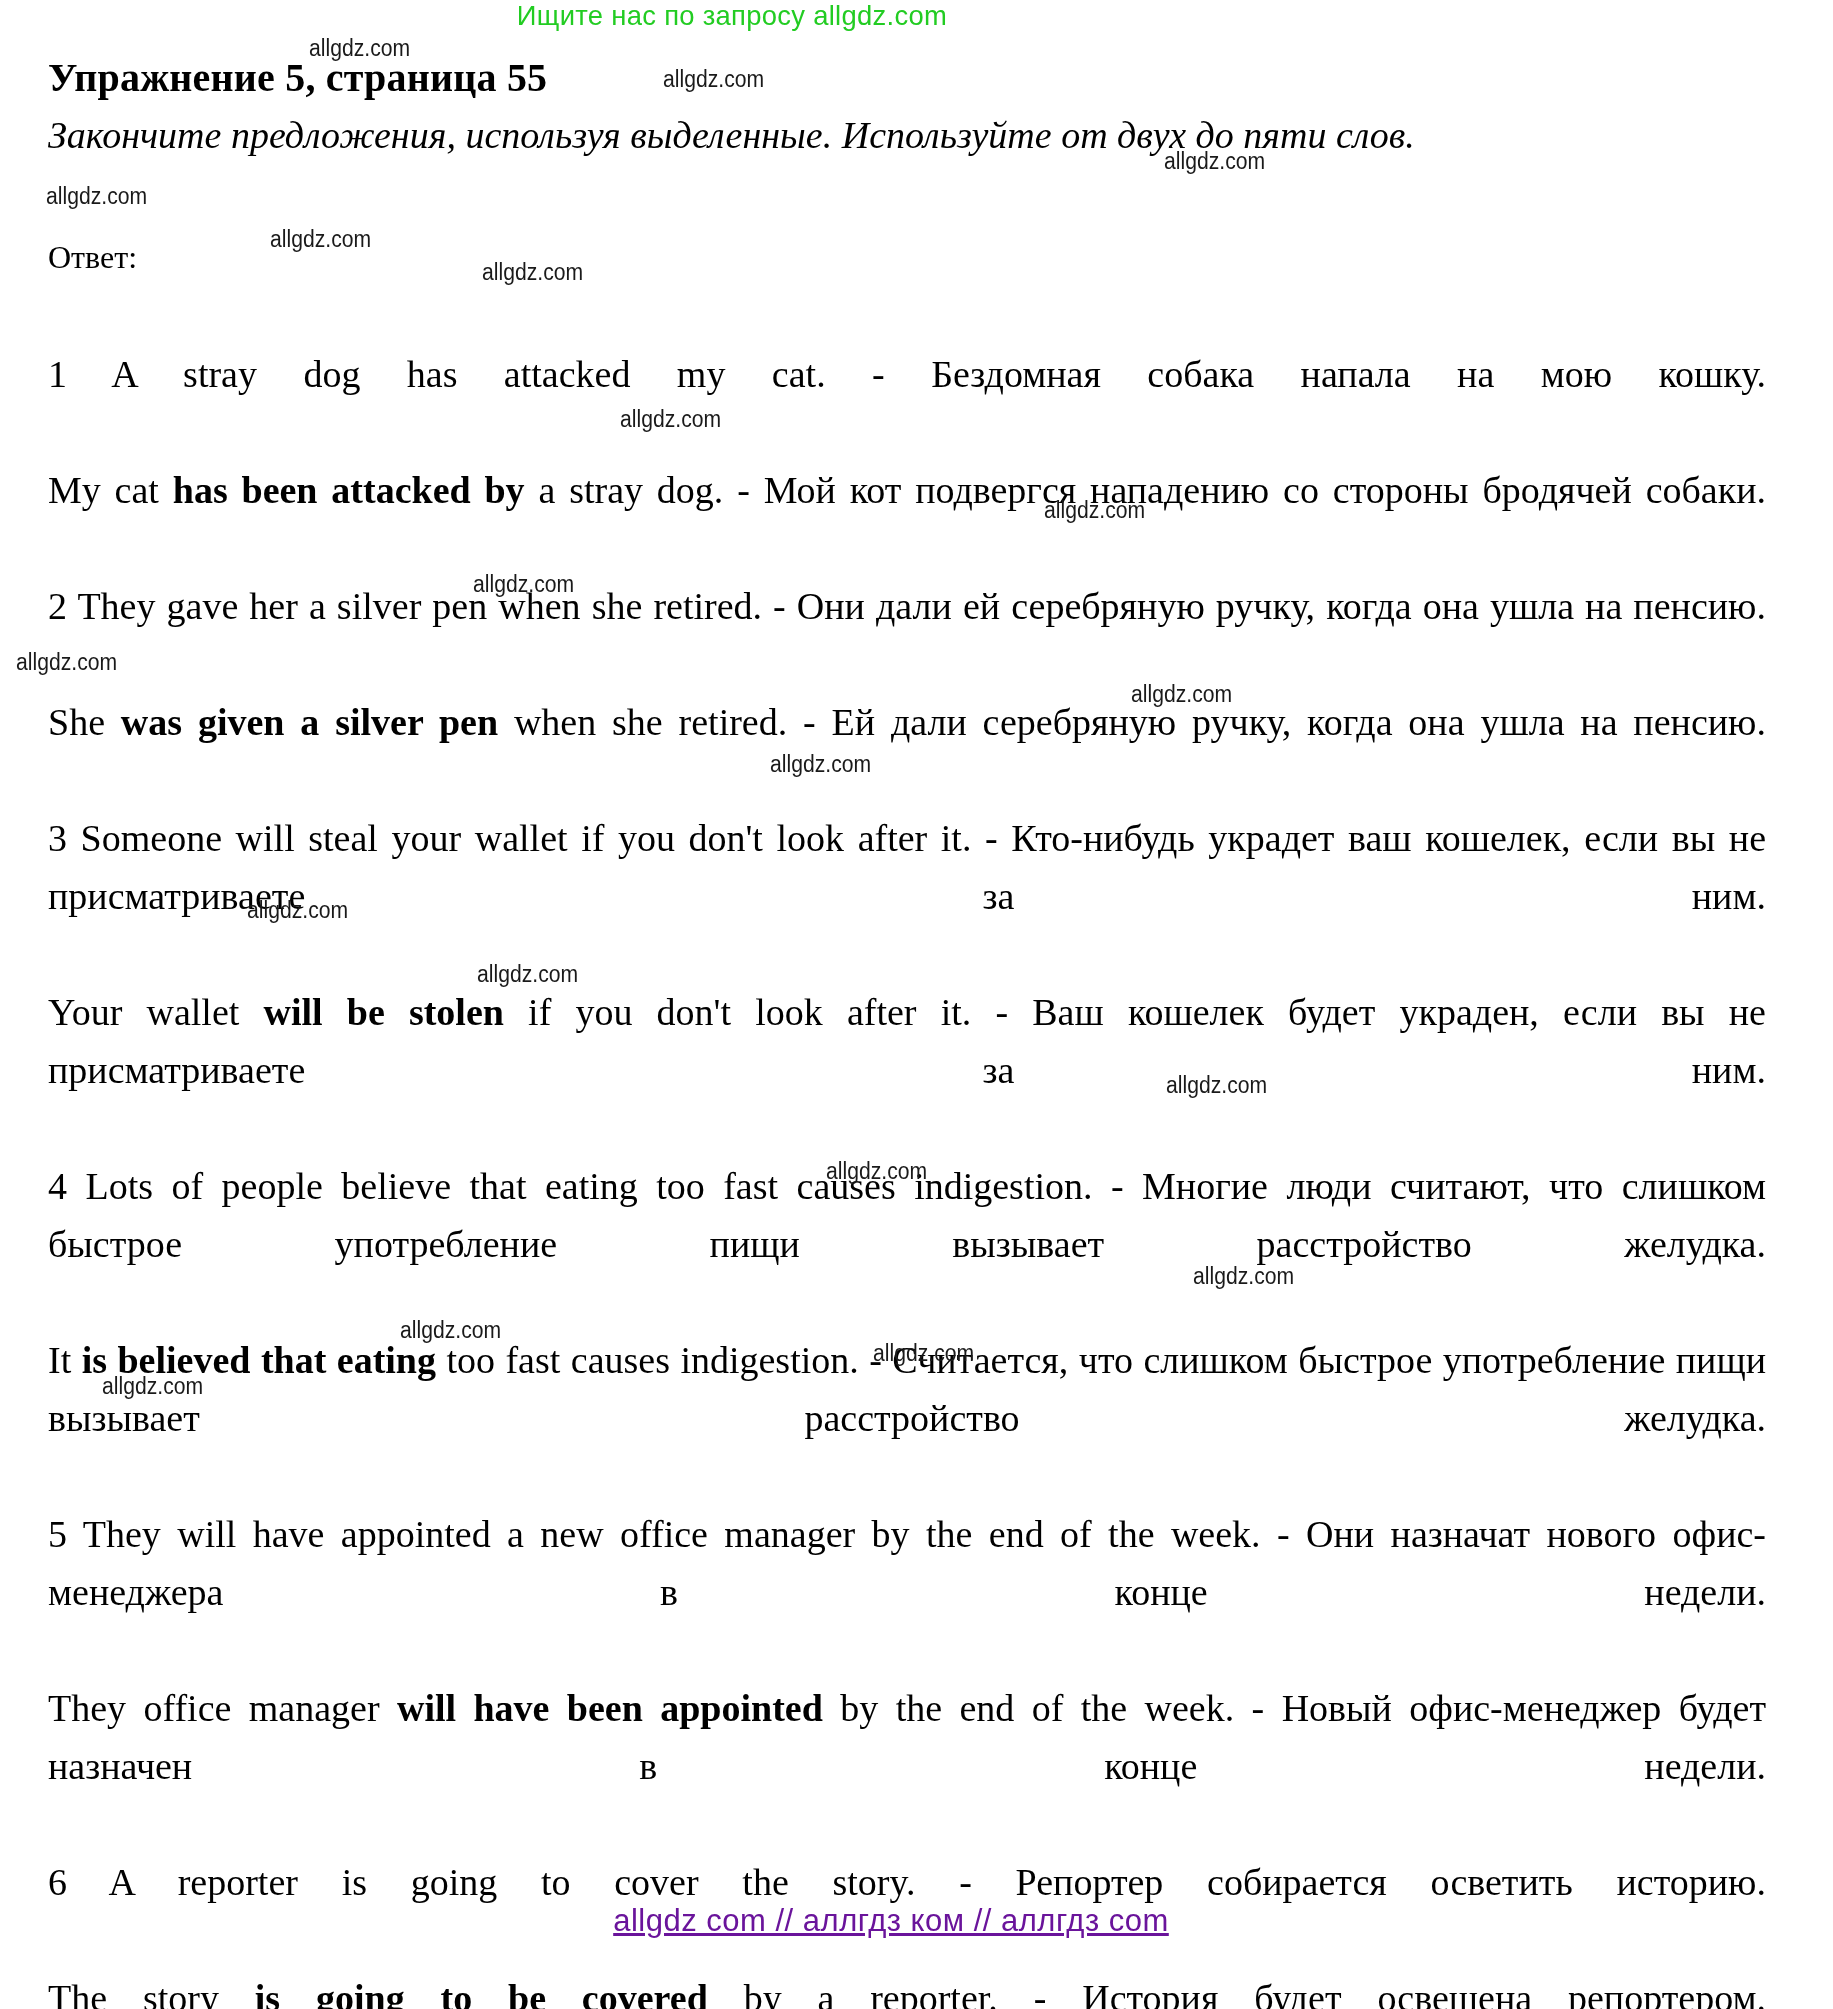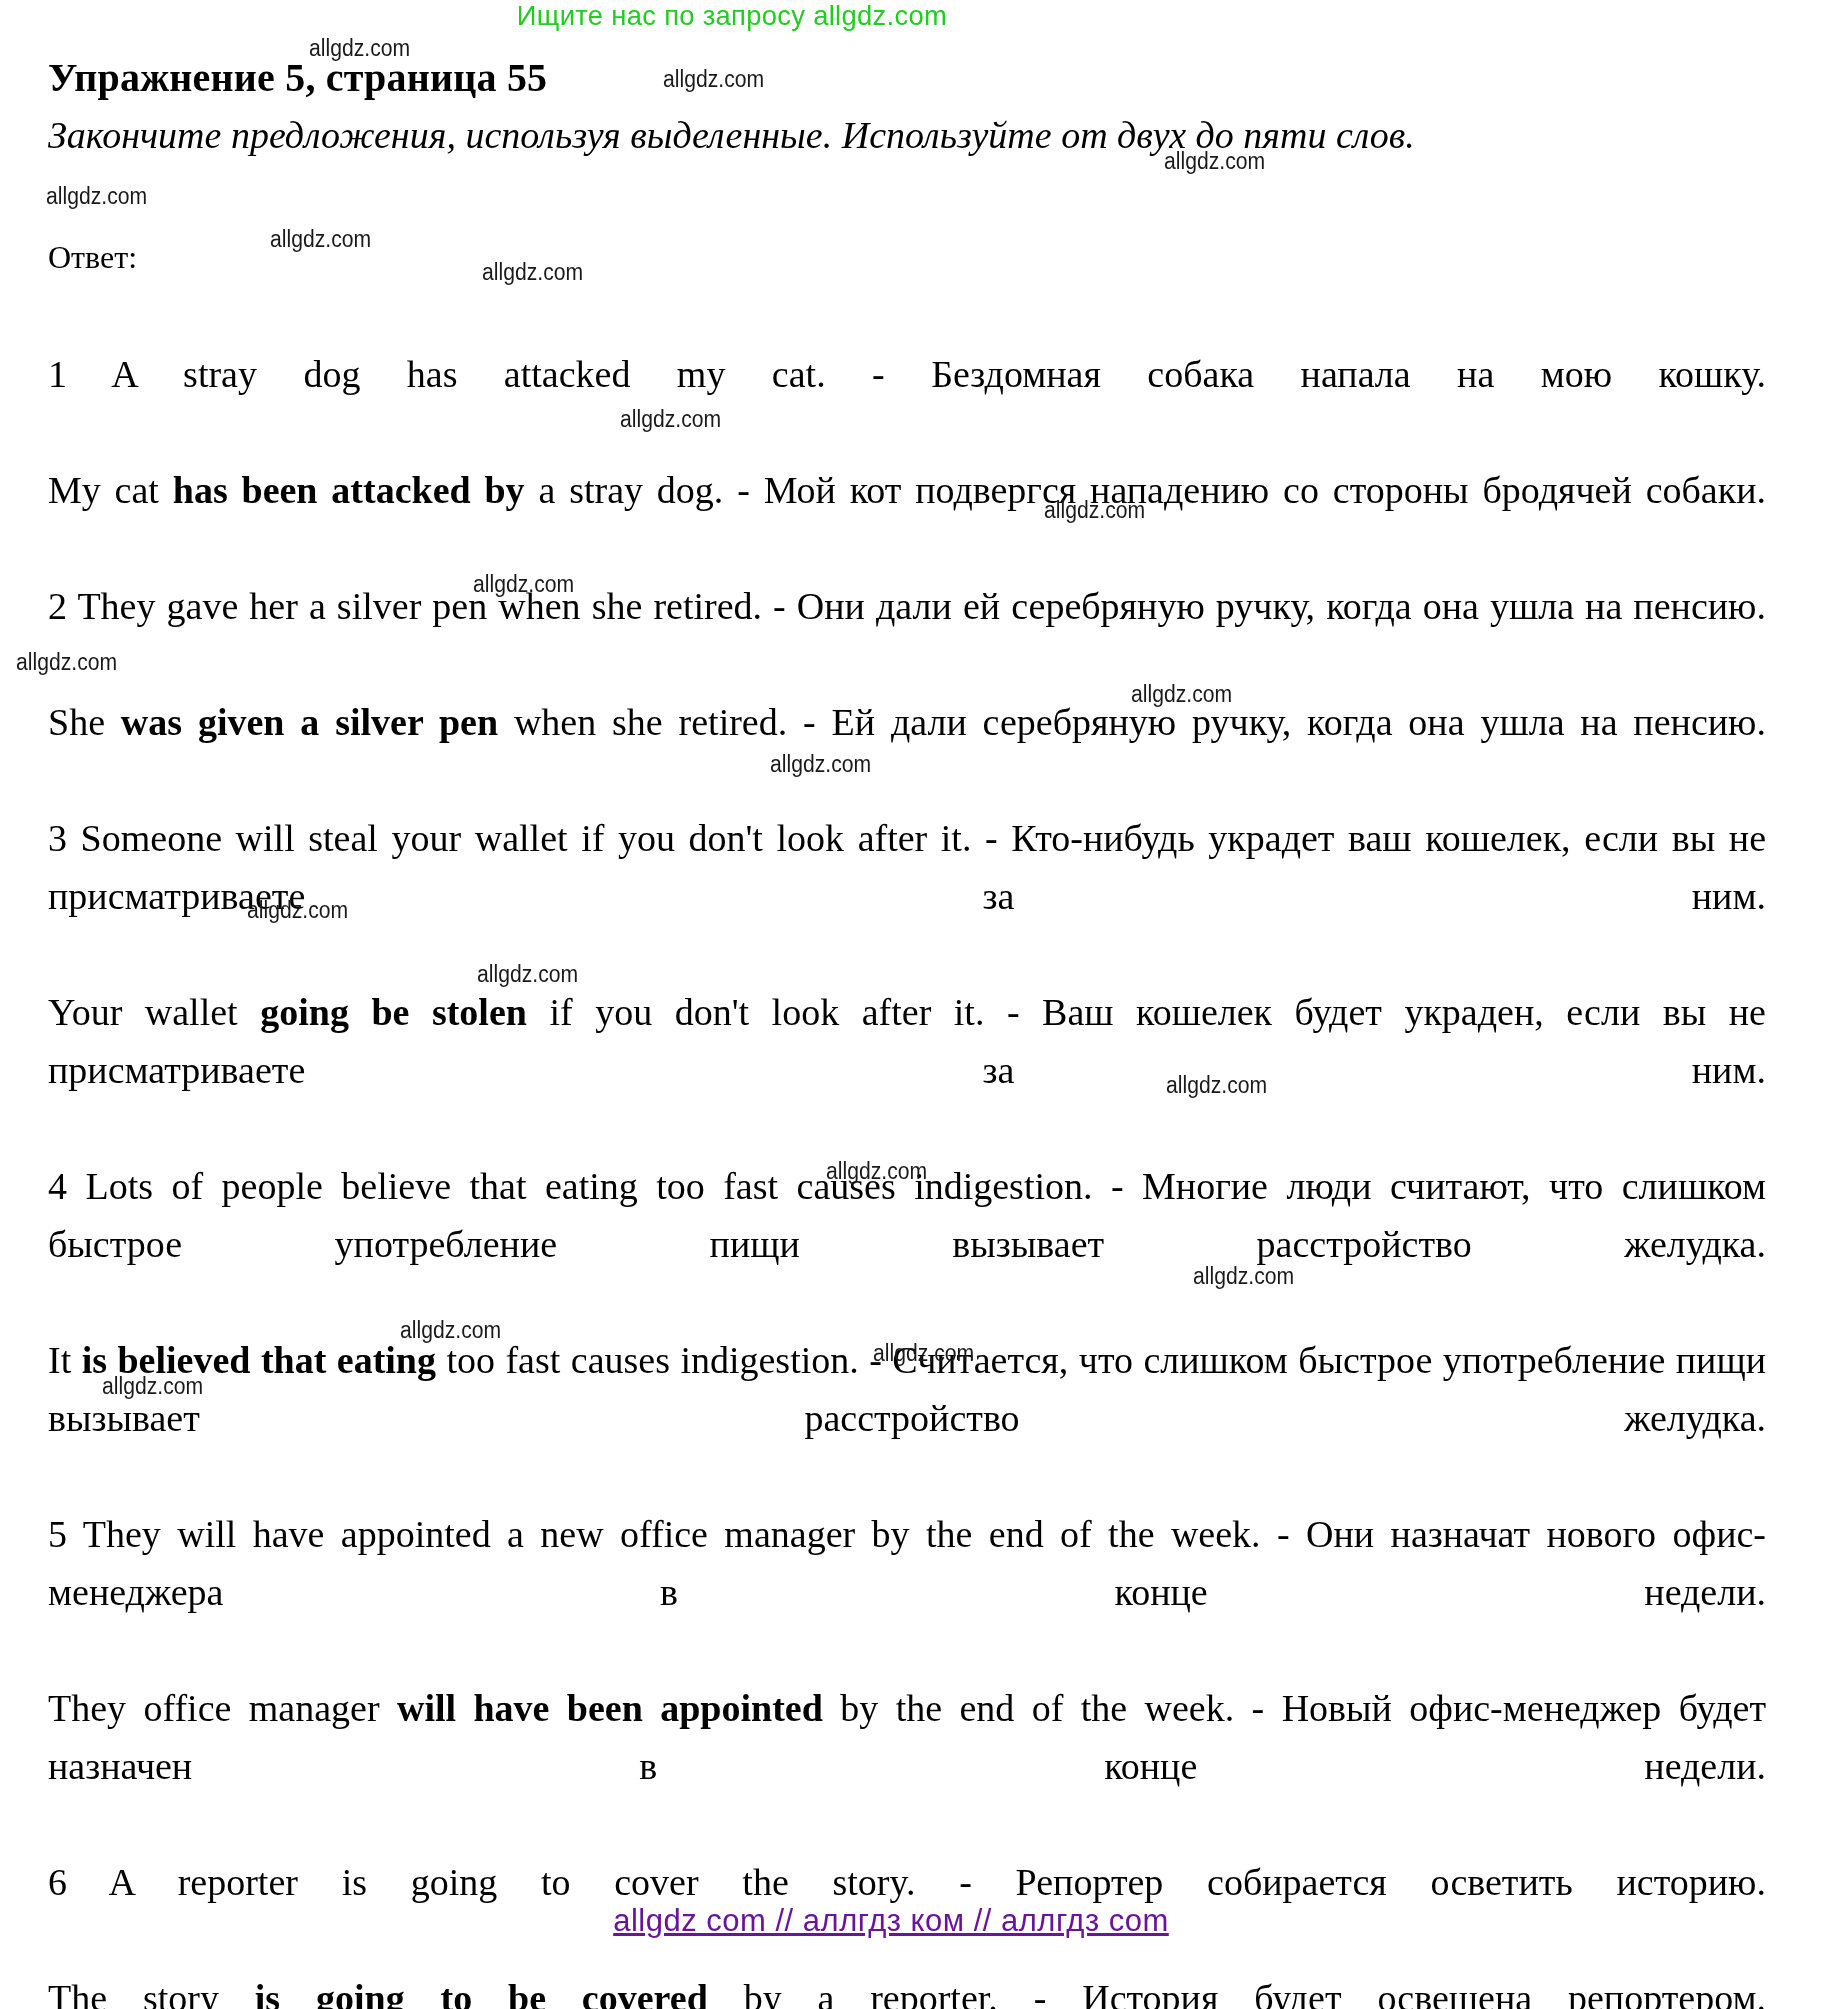--- a/index.html
+++ b/index.html
@@ -136,21 +136,21 @@
       <p class="line"><span>My cat </span><span class="b">has been attacked by</span><span> a stray dog. - Мой кот подвергся нападению со стороны бродячей собаки.</span></p>
     </div>
 
     <div class="ans-block">
       <p class="line">2 They gave her a silver pen when she retired. - Они дали ей серебряную ручку, когда она ушла на пенсию.</p>
       <p class="line"><span>She </span><span class="b">was given a silver pen</span><span> when she retired. - Ей дали серебряную ручку, когда она ушла на пенсию.</span></p>
     </div>
 
     <div class="ans-block">
       <p class="line">3 Someone will steal your wallet if you don't look after it. - Кто-нибудь украдет ваш кошелек, если вы не присматриваете за ним.</p>
-      <p class="line"><span>Your wallet </span><span class="b">going be stolen</span><span> if you don't look after it. - Ваш кошелек будет украден, если вы не присматриваете за ним.</span></p>
+      <p class="line"><span>Your wallet </span><span class="b">will be stolen</span><span> if you don't look after it. - Ваш кошелек будет украден, если вы не присматриваете за ним.</span></p>
     </div>
 
     <div class="ans-block">
       <p class="line">4 Lots of people believe that eating too fast causes indigestion. - Многие люди считают, что слишком быстрое употребление пищи вызывает расстройство желудка.</p>
       <p class="line"><span>It </span><span class="b">is believed that eating</span><span> too fast causes indigestion. - Считается, что слишком быстрое употребление пищи вызывает расстройство желудка.</span></p>
     </div>
 
     <div class="ans-block">
       <p class="line">5 They will have appointed a new office manager by the end of the week. - Они назначат нового офис-менеджера в конце недели.</p>
       <p class="line"><span>They office manager </span><span class="b">will have been appointed</span><span> by the end of the week. - Новый офис-менеджер будет назначен в конце недели.</span></p>

